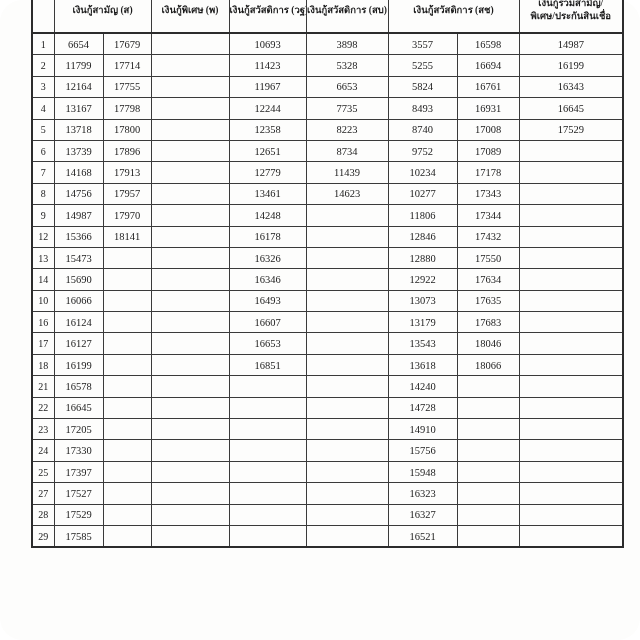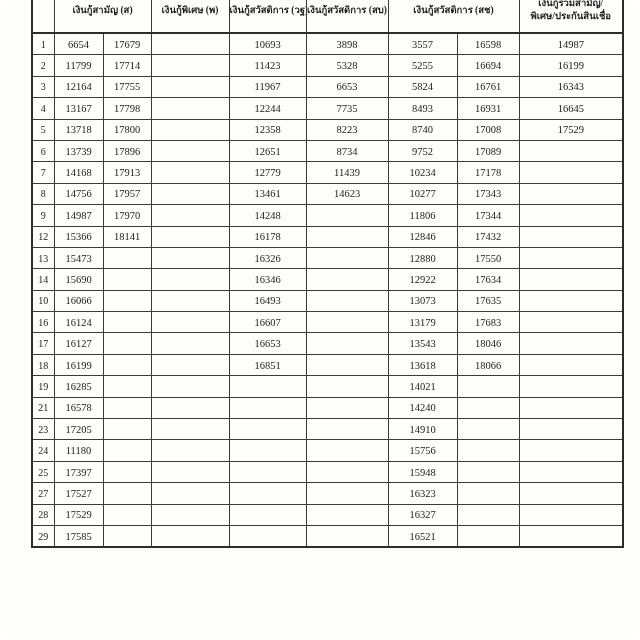--- a/index.html
+++ b/index.html
@@ -267,55 +267,55 @@
             <td>16199</td>
             <td></td>
             <td></td>
             <td>16851</td>
             <td></td>
             <td>13618</td>
             <td>18066</td>
             <td></td>
           </tr>
           <tr>
-            <td class="rowno">19</td>
-            <td>16285</td>
-            <td></td>
-            <td></td>
-            <td></td>
-            <td></td>
-            <td>14021</td>
-            <td></td>
-            <td></td>
-          </tr>
-          <tr>
             <td class="rowno">21</td>
             <td>16578</td>
             <td></td>
             <td></td>
             <td></td>
             <td></td>
             <td>14240</td>
             <td></td>
             <td></td>
           </tr>
           <tr>
+            <td class="rowno">22</td>
+            <td>16645</td>
+            <td></td>
+            <td></td>
+            <td></td>
+            <td></td>
+            <td>14728</td>
+            <td></td>
+            <td></td>
+          </tr>
+          <tr>
             <td class="rowno">23</td>
             <td>17205</td>
             <td></td>
             <td></td>
             <td></td>
             <td></td>
             <td>14910</td>
             <td></td>
             <td></td>
           </tr>
           <tr>
             <td class="rowno">24</td>
-            <td>11180</td>
+            <td>17330</td>
             <td></td>
             <td></td>
             <td></td>
             <td></td>
             <td>15756</td>
             <td></td>
             <td></td>
           </tr>
           <tr>
             <td class="rowno">25</td>

